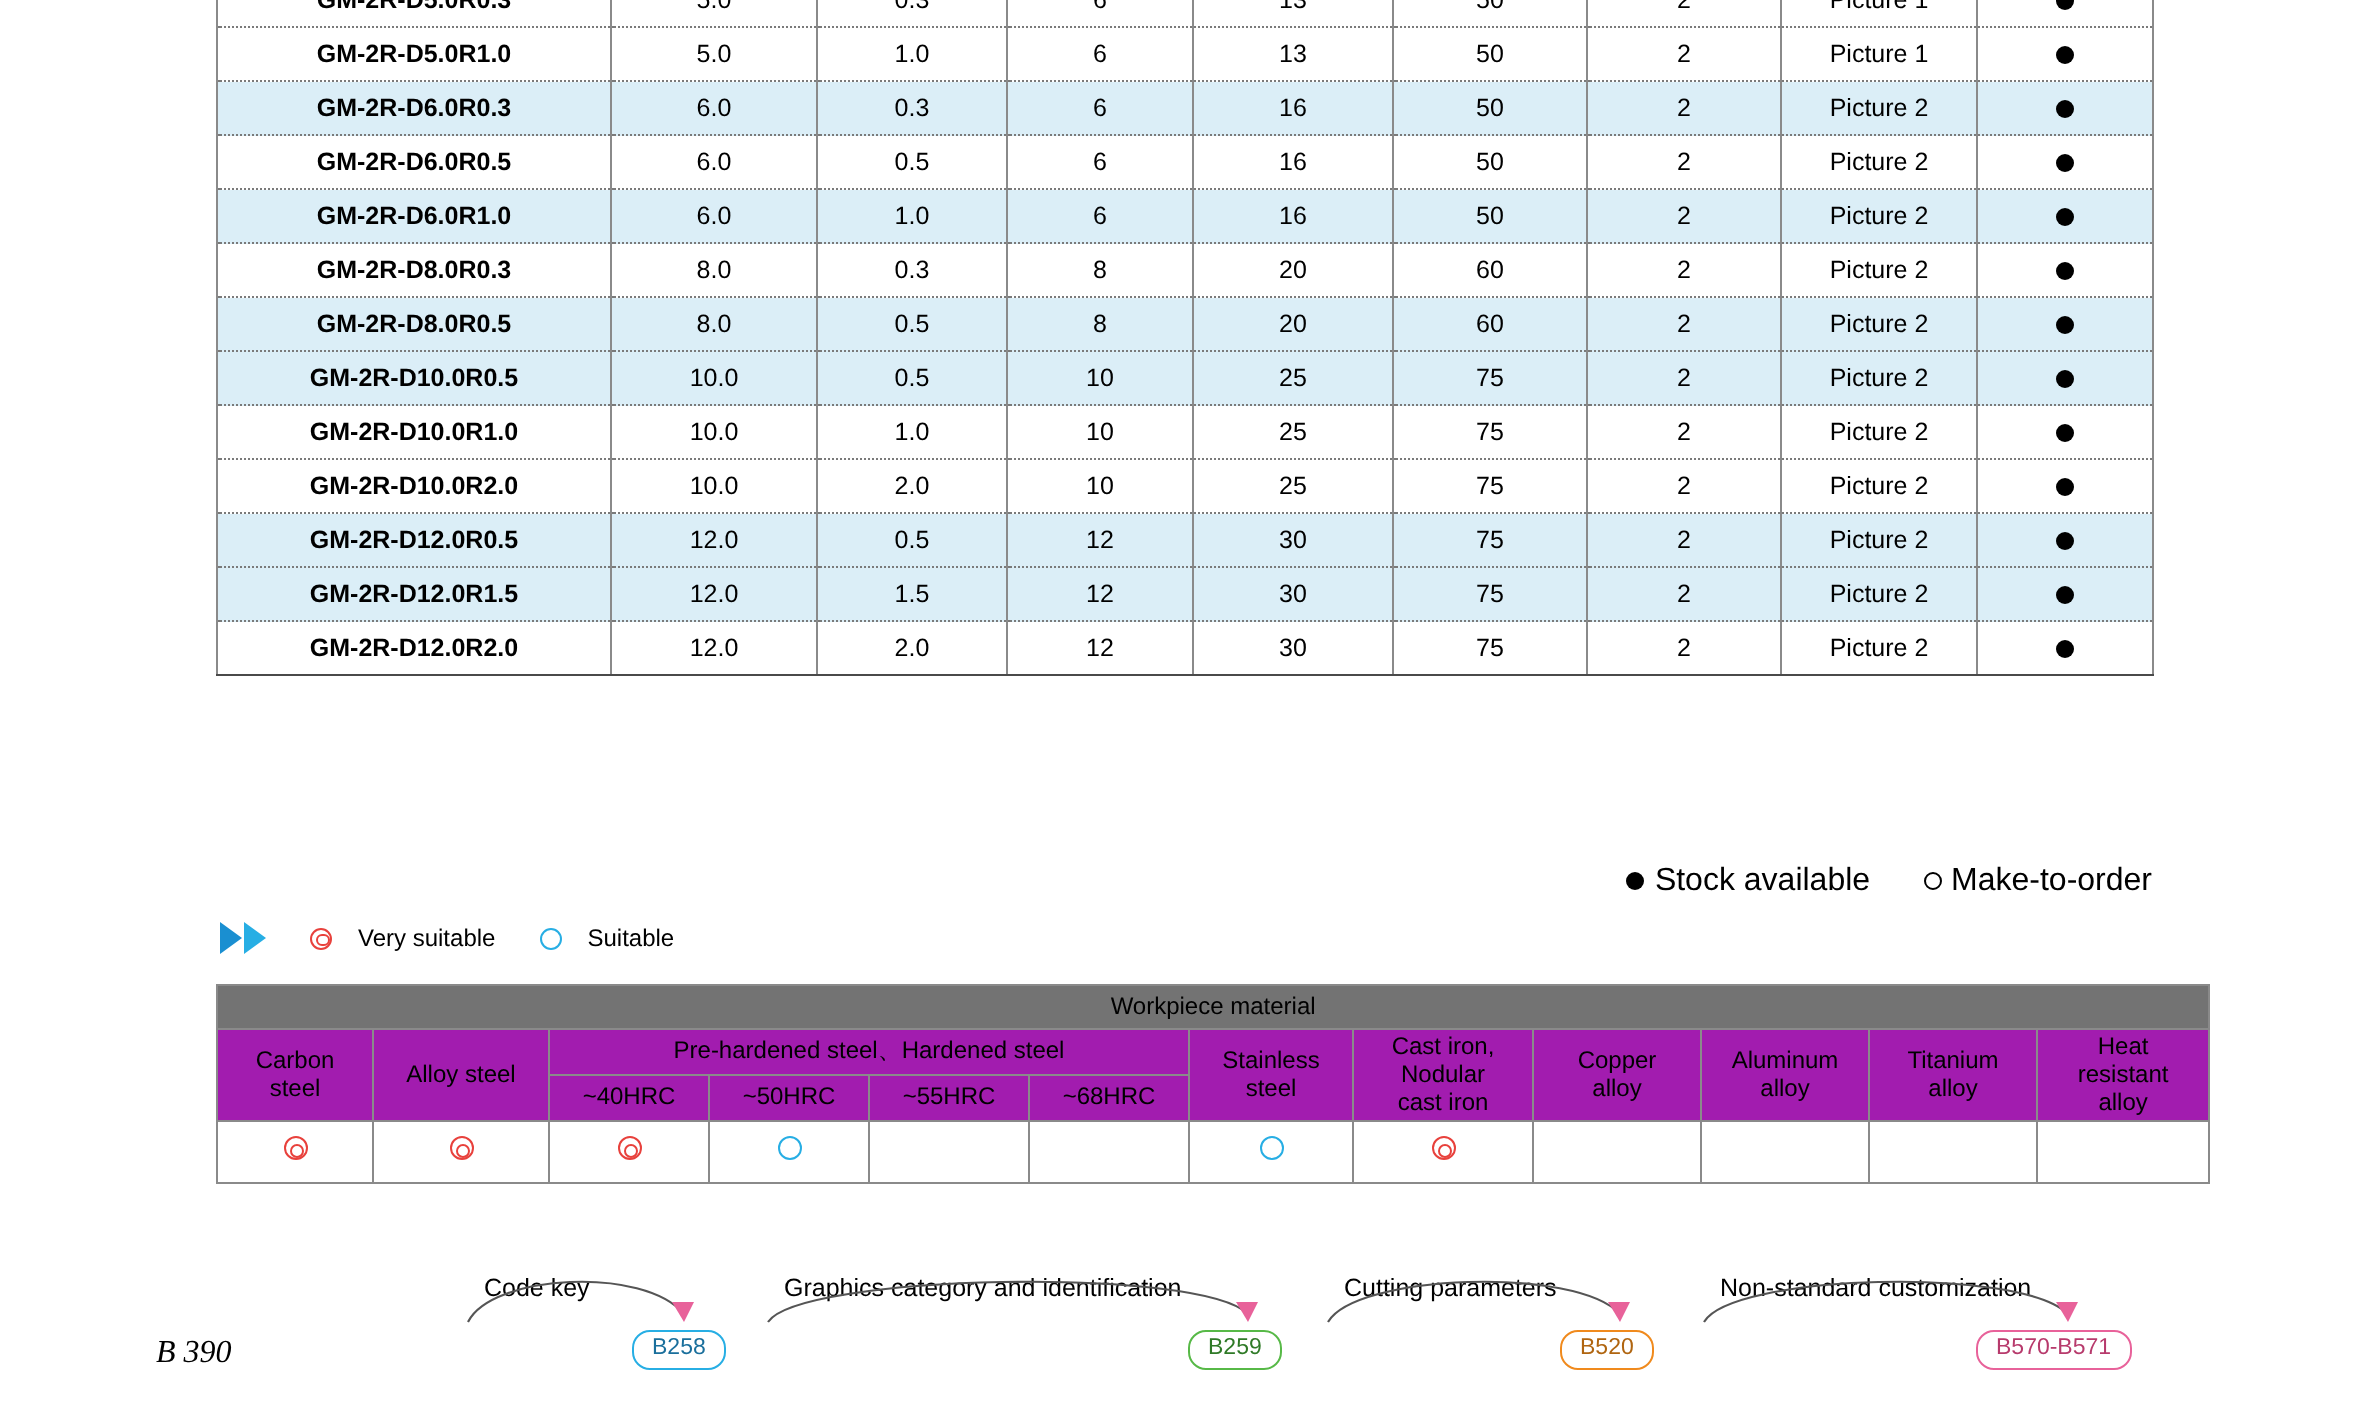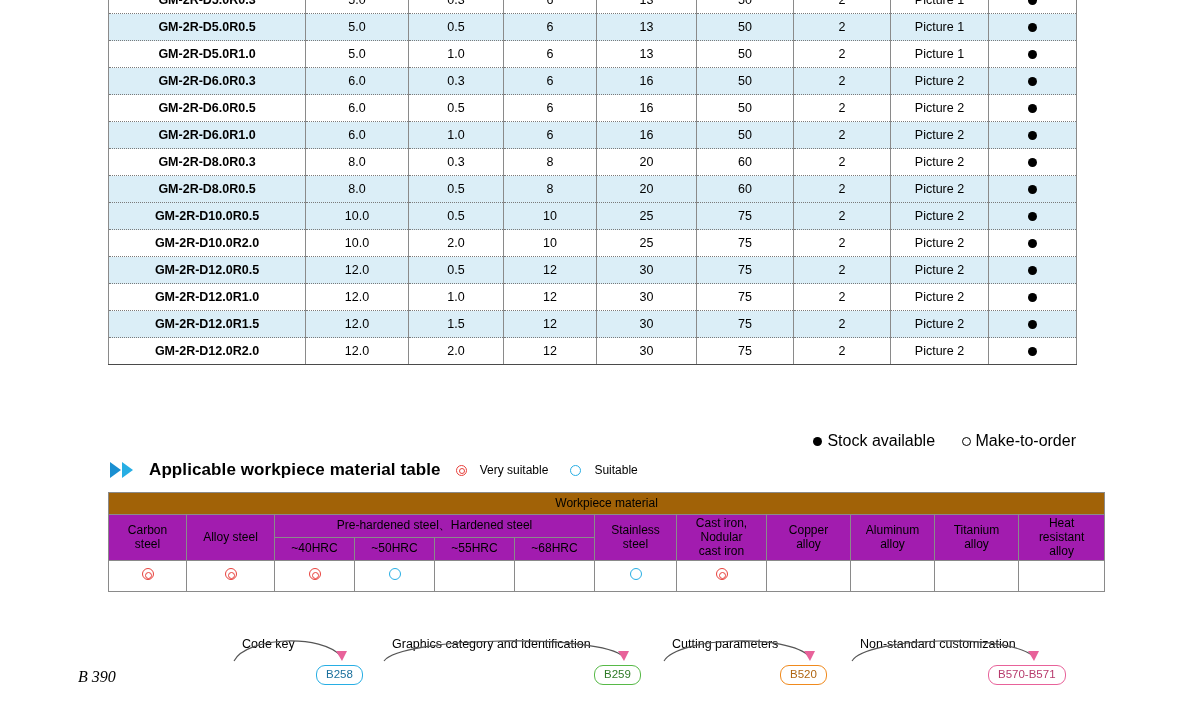--- a/index.html
+++ b/index.html
@@ -162,21 +162,21 @@
   table.material-table td {
     border: 1px solid #8a8a8a;
     font-size: 12px;
     text-align: center;
     vertical-align: middle;
     font-weight: normal;
     padding: 2px 1px;
     line-height: 1.15;
   }
   table.material-table .hdr-top {
-    background: #a16207;
+    background: #737373;
     height: 22px;
     font-size: 13px;
   }
   table.material-table .hdr {
     background: #a21caf;
   }
   table.material-table .valrow td {
     height: 26px;
     background: #ffffff;
   }
@@ -267,31 +267,20 @@
           <td class="code">GM-2R-D5.0R0.3</td>
           <td>5.0</td>
           <td>0.3</td>
           <td>6</td>
           <td>13</td>
           <td>50</td>
           <td>2</td>
           <td>Picture 1</td>
           <td><span class="dot"></span></td>
         </tr>
-        <tr class="alt">
-          <td class="code">GM-2R-D5.0R0.5</td>
-          <td>5.0</td>
-          <td>0.5</td>
-          <td>6</td>
-          <td>13</td>
-          <td>50</td>
-          <td>2</td>
-          <td>Picture 1</td>
-          <td><span class="dot"></span></td>
-        </tr>
         <tr>
           <td class="code">GM-2R-D5.0R1.0</td>
           <td>5.0</td>
           <td>1.0</td>
           <td>6</td>
           <td>13</td>
           <td>50</td>
           <td>2</td>
           <td>Picture 1</td>
           <td><span class="dot"></span></td>
@@ -356,20 +345,31 @@
           <td>10.0</td>
           <td>0.5</td>
           <td>10</td>
           <td>25</td>
           <td>75</td>
           <td>2</td>
           <td>Picture 2</td>
           <td><span class="dot"></span></td>
         </tr>
         <tr>
+          <td class="code">GM-2R-D10.0R1.0</td>
+          <td>10.0</td>
+          <td>1.0</td>
+          <td>10</td>
+          <td>25</td>
+          <td>75</td>
+          <td>2</td>
+          <td>Picture 2</td>
+          <td><span class="dot"></span></td>
+        </tr>
+        <tr>
           <td class="code">GM-2R-D10.0R2.0</td>
           <td>10.0</td>
           <td>2.0</td>
           <td>10</td>
           <td>25</td>
           <td>75</td>
           <td>2</td>
           <td>Picture 2</td>
           <td><span class="dot"></span></td>
         </tr>
@@ -377,31 +377,20 @@
           <td class="code">GM-2R-D12.0R0.5</td>
           <td>12.0</td>
           <td>0.5</td>
           <td>12</td>
           <td>30</td>
           <td>75</td>
           <td>2</td>
           <td>Picture 2</td>
           <td><span class="dot"></span></td>
         </tr>
-        <tr>
-          <td class="code">GM-2R-D12.0R1.0</td>
-          <td>12.0</td>
-          <td>1.0</td>
-          <td>12</td>
-          <td>30</td>
-          <td>75</td>
-          <td>2</td>
-          <td>Picture 2</td>
-          <td><span class="dot"></span></td>
-        </tr>
         <tr class="alt">
           <td class="code">GM-2R-D12.0R1.5</td>
           <td>12.0</td>
           <td>1.5</td>
           <td>12</td>
           <td>30</td>
           <td>75</td>
           <td>2</td>
           <td>Picture 2</td>
           <td><span class="dot"></span></td>
@@ -426,21 +415,20 @@
   <span class="dot-open"></span><span>Make-to-order</span>
 </div>
 
 <div class="section-heading">
   <span class="chev">
     <svg width="30" height="18" viewBox="0 0 30 18">
       <polygon points="0,1 11,9 0,17" fill="#1a8fd1"></polygon>
       <polygon points="12,1 23,9 12,17" fill="#27aee4"></polygon>
     </svg>
   </span>
-  <span class="section-title">Applicable workpiece material table</span>
   <span class="legend-inline">
     <span class="ring-red"></span>
     <span>Very suitable</span>
     <span class="ring-blue legend-gap"></span>
     <span>Suitable</span>
   </span>
 </div>
 
 <div class="material-wrap">
   <table class="material-table">

